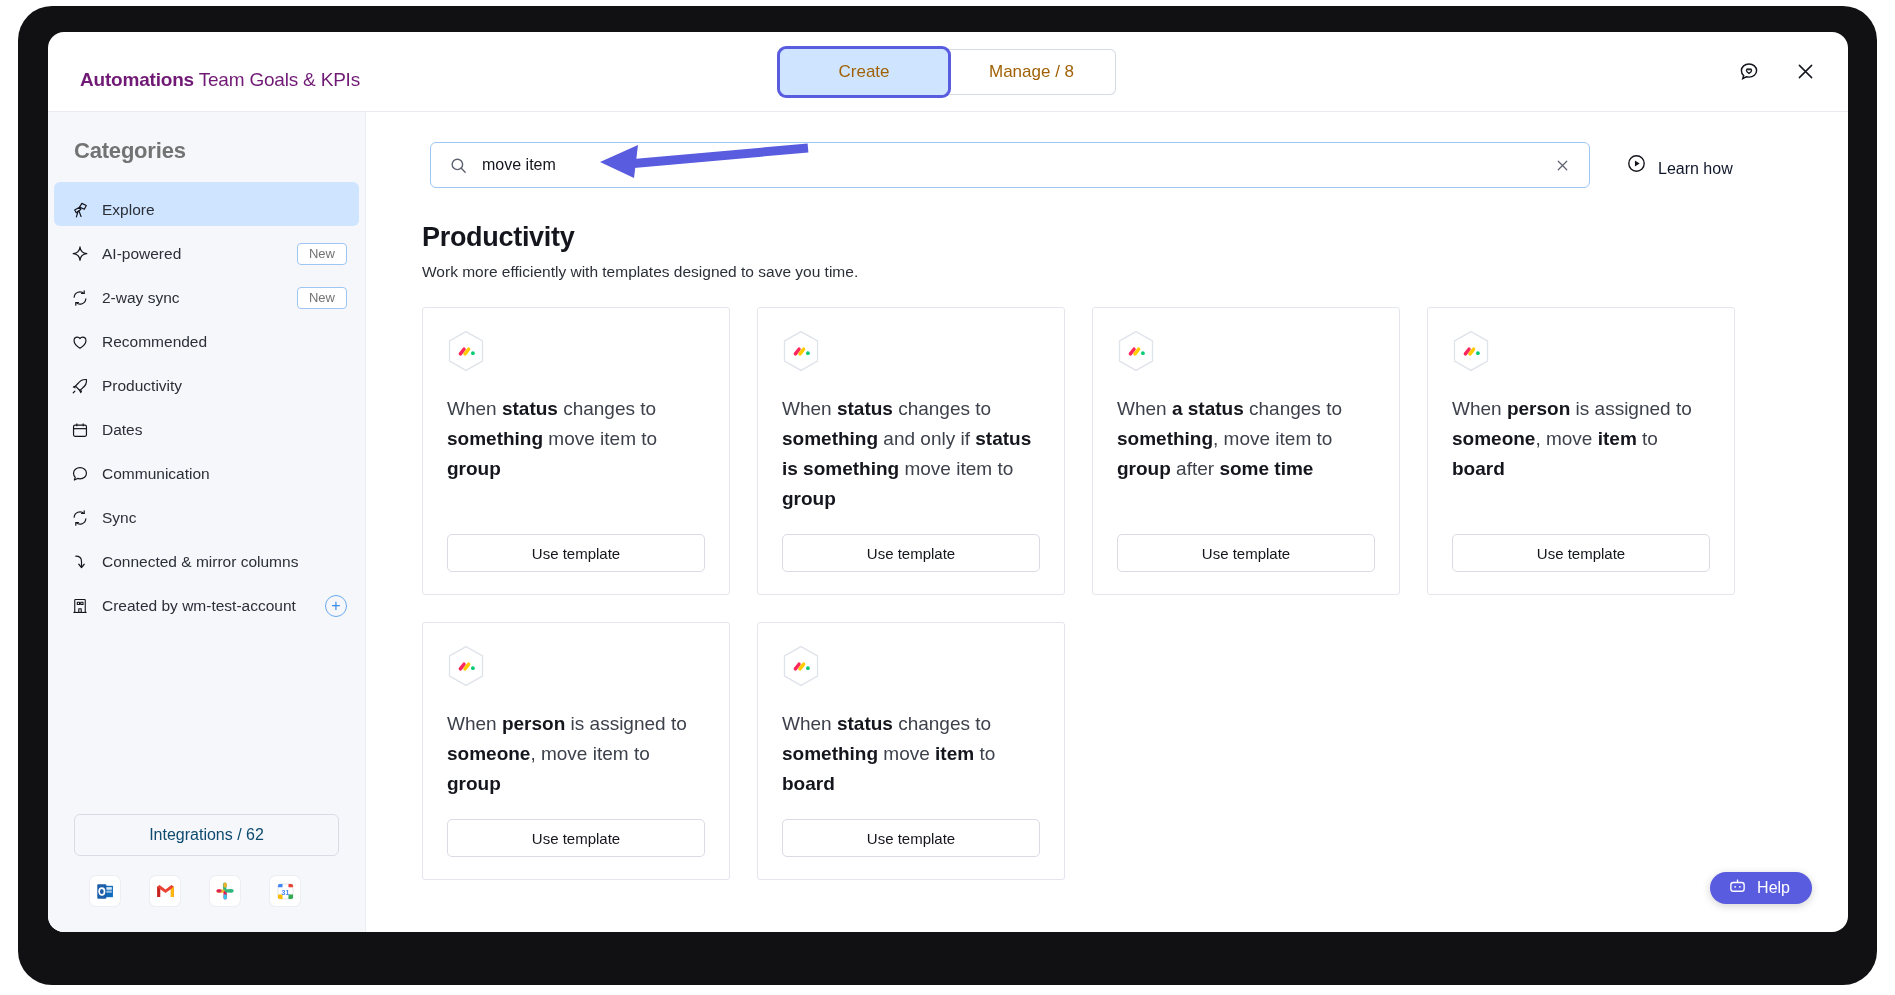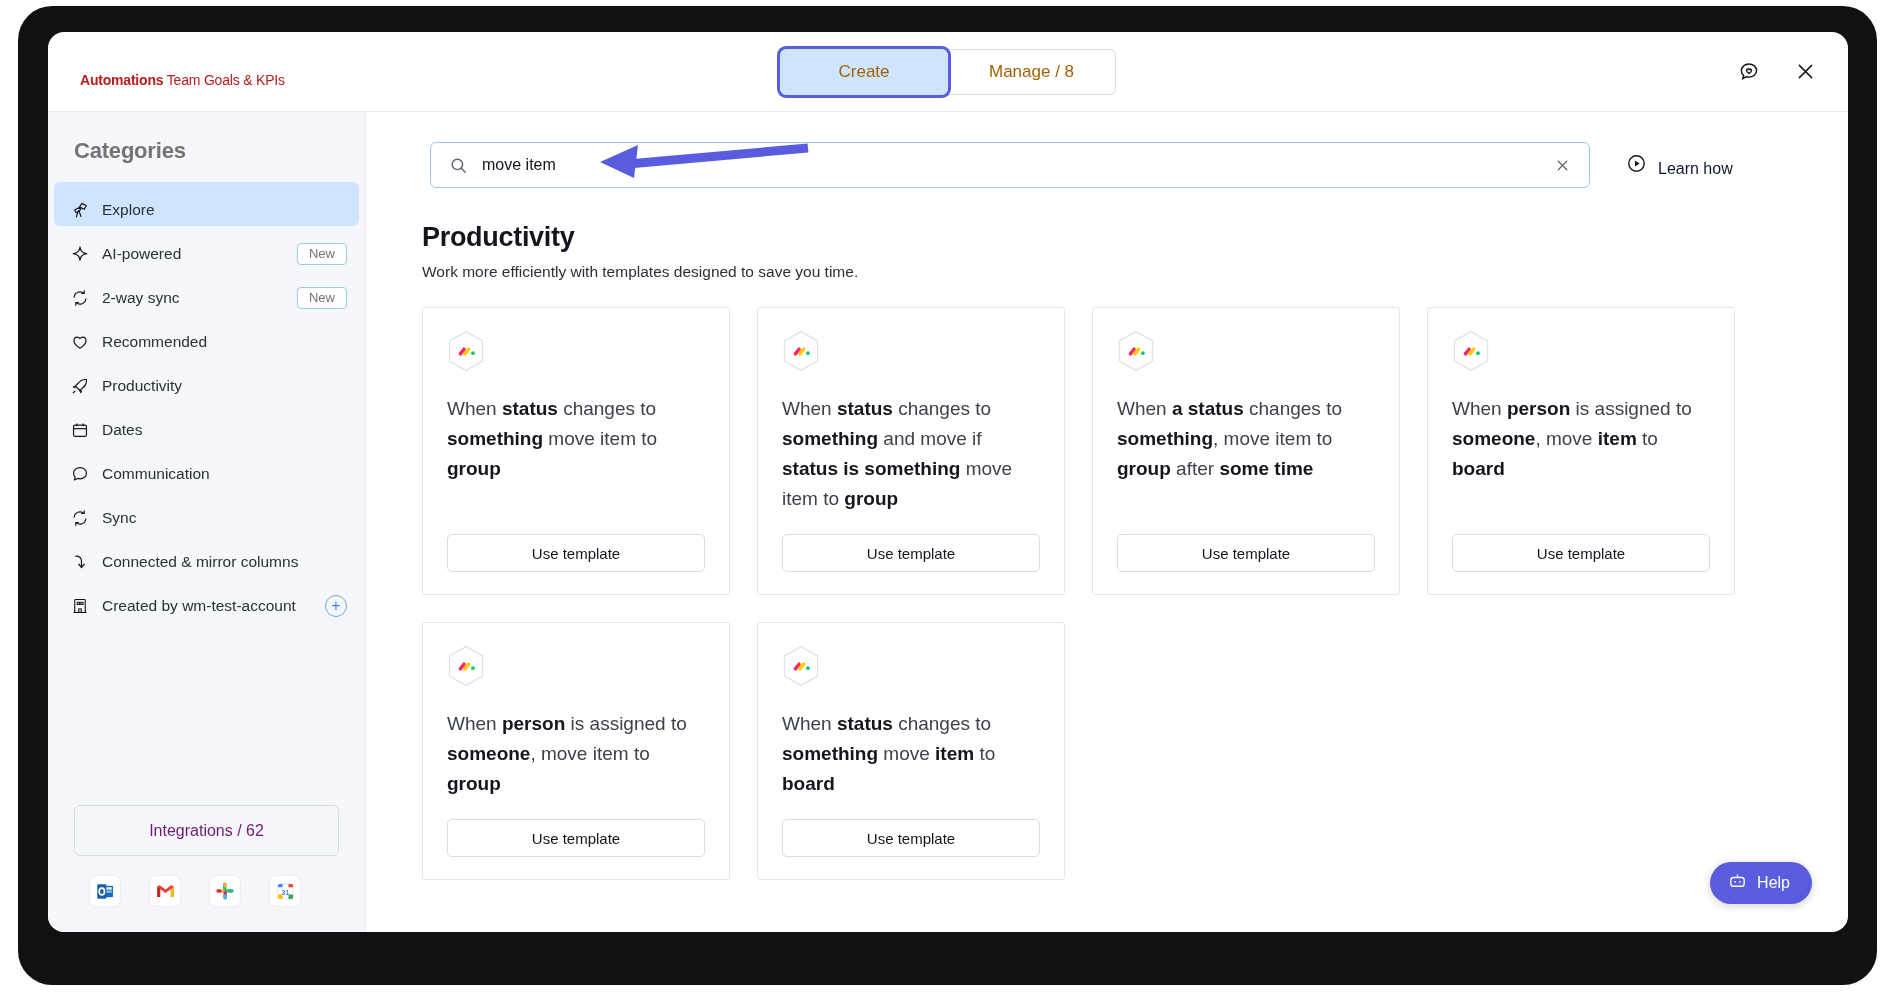--- a/index.html
+++ b/index.html
@@ -36,22 +36,22 @@
   .header {
     position: relative;
     height: 80px;
     flex: 0 0 80px;
     border-bottom: 1px solid #e9ebf0;
     display: flex;
     align-items: center;
     padding: 0 28px 0 32px;
   }
   .title {
-    font-size: 14px;
-    color: #b91c1c;
+    font-size: 19px;
+    color: #701a75;
     letter-spacing: -0.2px;
     white-space: nowrap;
     margin-top: 16px;
   }
   .title .strong { font-weight: 700; }
   .title .regular { font-weight: 400; }
 
   .tabs {
     position: absolute;
     left: 50%;
@@ -160,26 +160,26 @@
     font-size: 16px;
     line-height: 1;
     cursor: pointer;
   }
   .sidebar-bottom {
     margin-top: auto;
     padding: 0 26px 26px 26px;
   }
   .integrations-btn {
     width: 100%;
-    height: 51px;
+    height: 42px;
     border: 1px solid #d9dce4;
     border-radius: 6px;
     background: #f6f7fb;
     font-size: 16px;
-    color: #701a75;
+    color: #0c4a6e;
     display: flex; align-items: center; justify-content: center;
     cursor: pointer;
   }
   .app-icons {
     display: flex;
     gap: 30px;
     margin-top: 20px;
     padding-left: 16px;
   }
   .app-ico {
@@ -295,21 +295,21 @@
     color: #15161d;
     display: flex; align-items: center; justify-content: center;
     cursor: pointer;
     font-family: "Liberation Sans", sans-serif;
   }
 
   
   .help-btn {
     position: absolute;
     right: 36px; bottom: 28px;
-    height: 42px;
+    height: 32px;
     background: #5a5ce0;
     border-radius: 21px;
     display: flex;
     align-items: center;
     gap: 10px;
     padding: 0 22px 0 18px;
     color: #ffffff;
     font-size: 16px;
     cursor: pointer;
     box-shadow: 0 2px 8px rgba(0,0,0,0.18);
@@ -576,21 +576,21 @@
             </div>
             <div class="card">
               <div class="card-ico"><svg width="38" height="42" viewBox="0 0 38 42">
   <path d="M19 1.6 35.5 11v20L19 40.4 2.5 31V11z" fill="#ffffff" stroke="#dfe3ea" stroke-width="1.3"></path>
   <g transform="translate(10.5,15.2)">
     <rect x="0" y="4.6" width="9.4" height="3.5" rx="1.75" fill="#fb275d" transform="rotate(-52 4.7 6.35)"></rect>
     <rect x="4.6" y="4.6" width="9.4" height="3.5" rx="1.75" fill="#ffcb00" transform="rotate(-52 9.3 6.35)"></rect>
     <circle cx="15.4" cy="8.0" r="1.85" fill="#00ca72"></circle>
   </g>
 </svg></div>
-              <div class="card-text"><span>When </span><b>status</b><span> changes to </span><b>something</b><span> and move if </span><b>status is something</b><span> move item to </span><b>group</b></div>
+              <div class="card-text"><span>When </span><b>status</b><span> changes to </span><b>something</b><span> and only if </span><b>status is something</b><span> move item to </span><b>group</b></div>
               <button class="use-template">Use template</button>
             </div>
             <div class="card">
               <div class="card-ico"><svg width="38" height="42" viewBox="0 0 38 42">
   <path d="M19 1.6 35.5 11v20L19 40.4 2.5 31V11z" fill="#ffffff" stroke="#dfe3ea" stroke-width="1.3"></path>
   <g transform="translate(10.5,15.2)">
     <rect x="0" y="4.6" width="9.4" height="3.5" rx="1.75" fill="#fb275d" transform="rotate(-52 4.7 6.35)"></rect>
     <rect x="4.6" y="4.6" width="9.4" height="3.5" rx="1.75" fill="#ffcb00" transform="rotate(-52 9.3 6.35)"></rect>
     <circle cx="15.4" cy="8.0" r="1.85" fill="#00ca72"></circle>
   </g>

